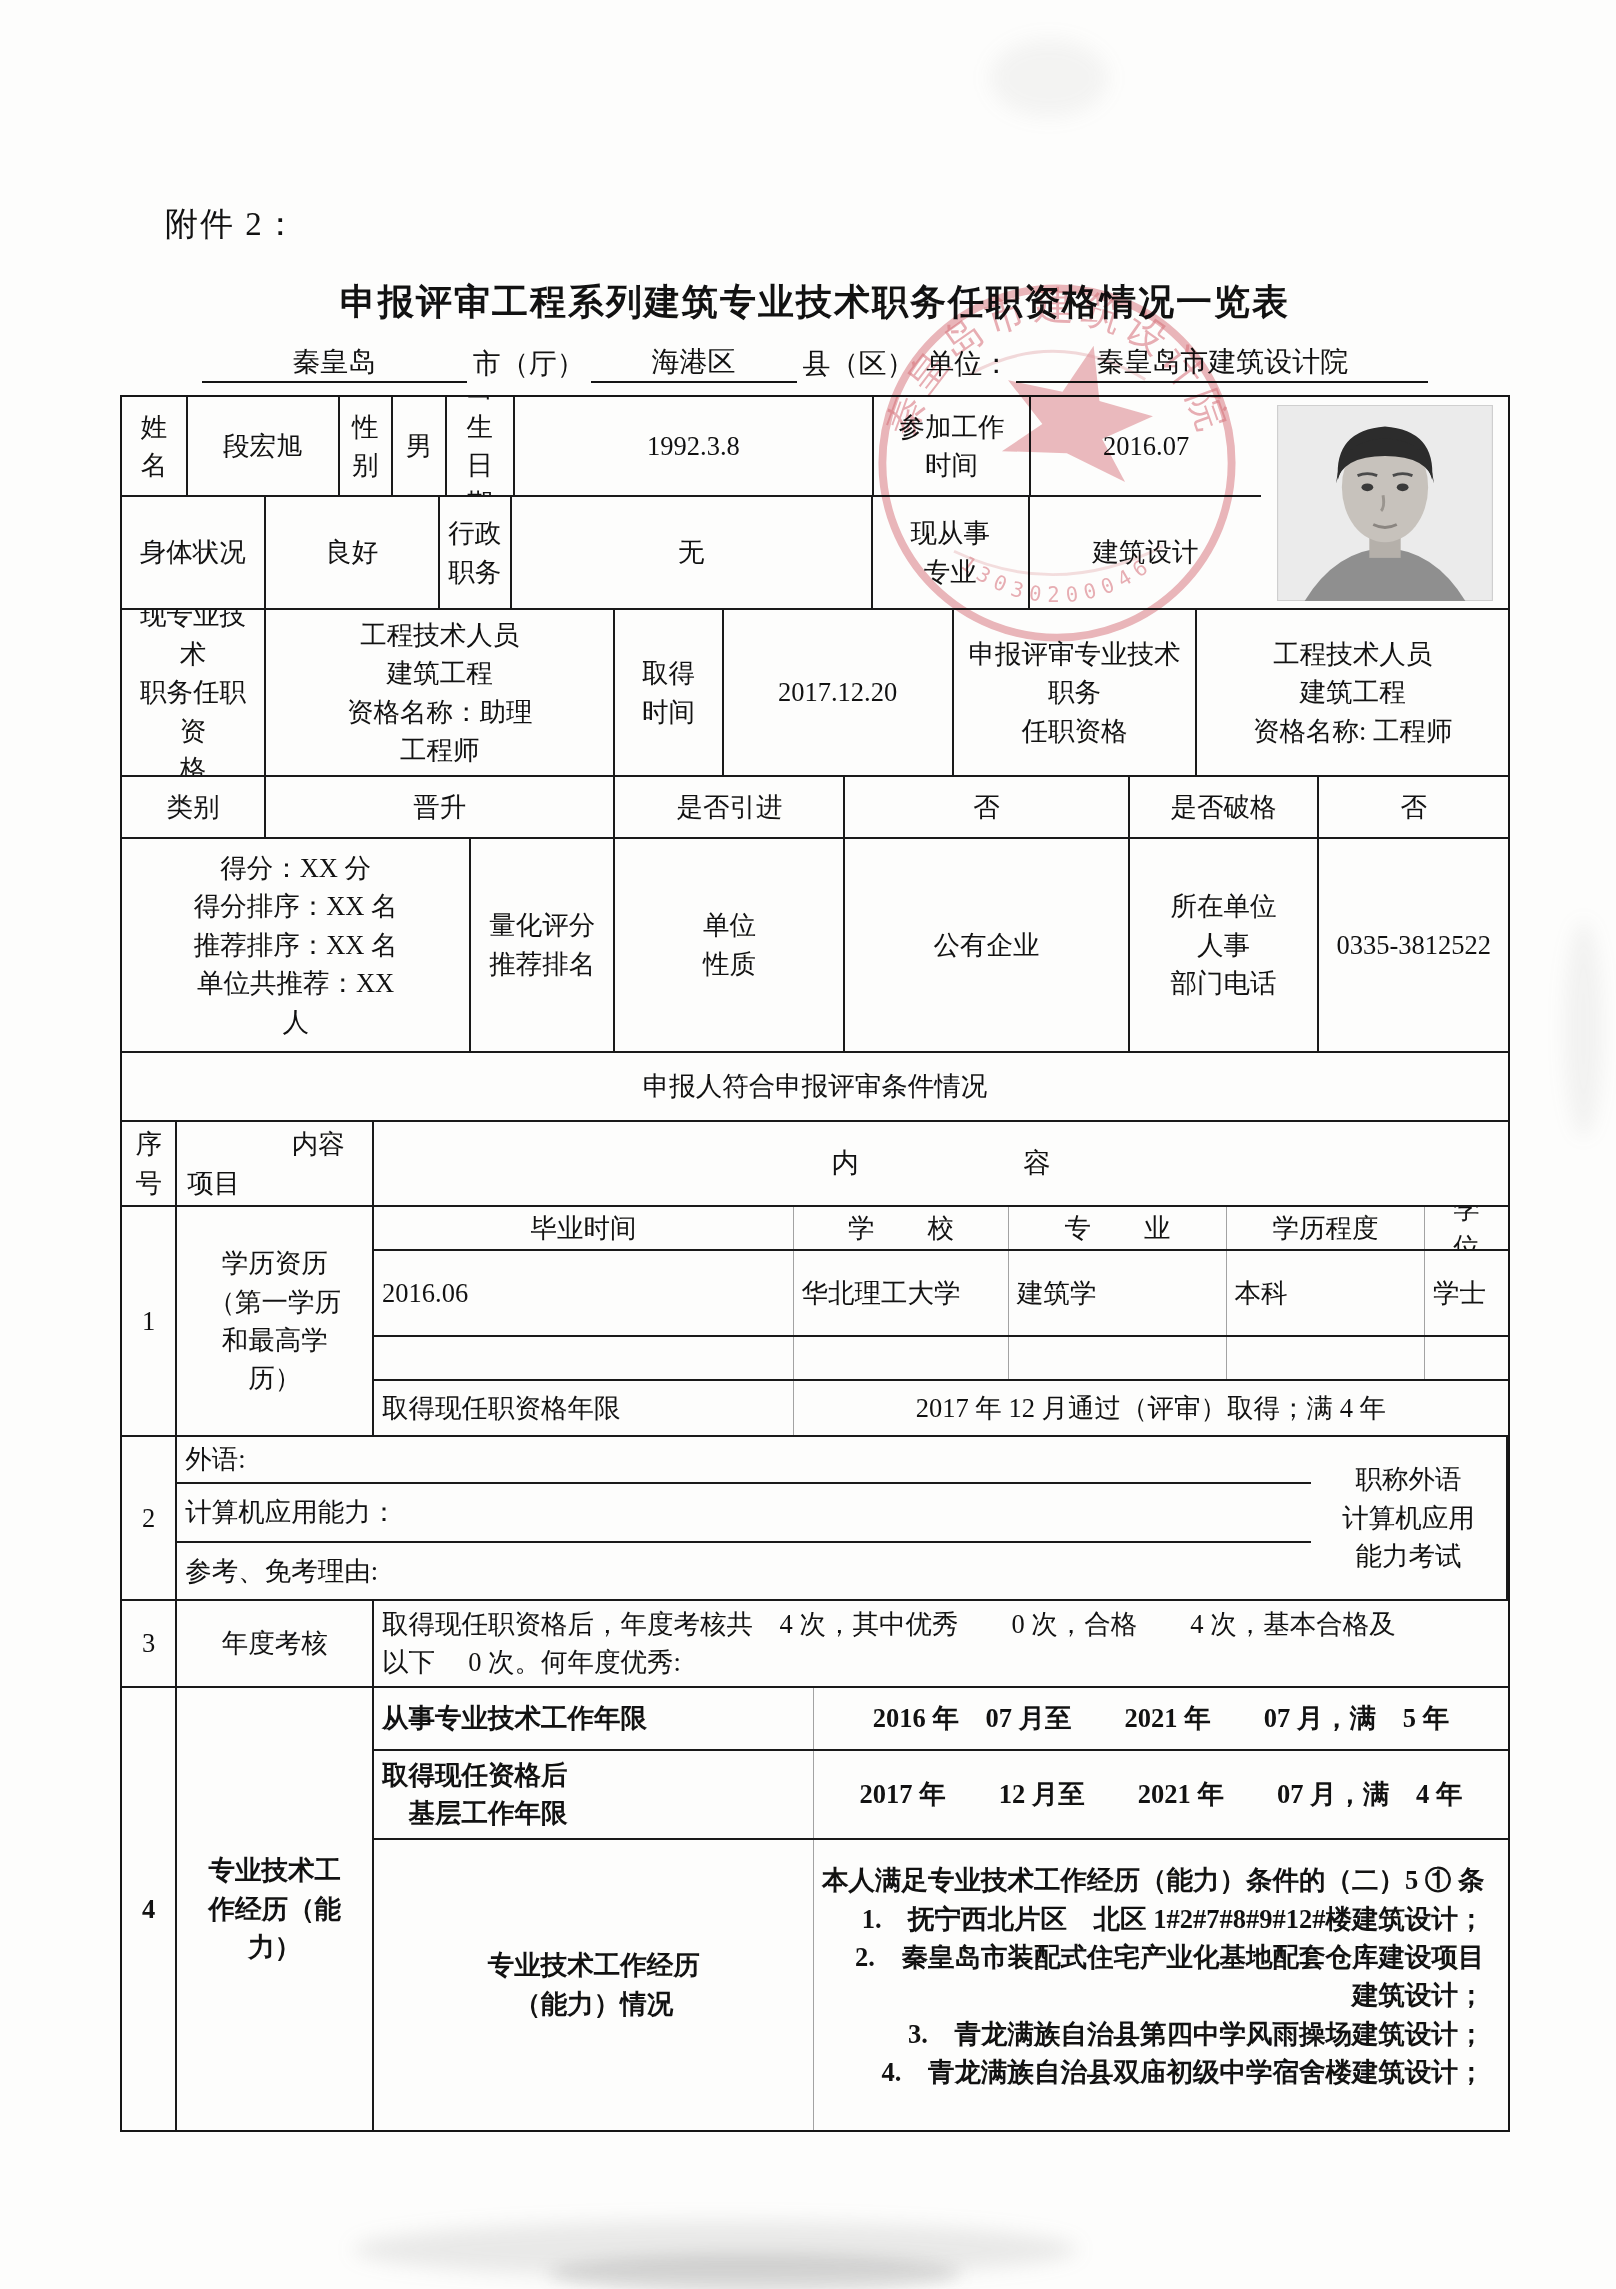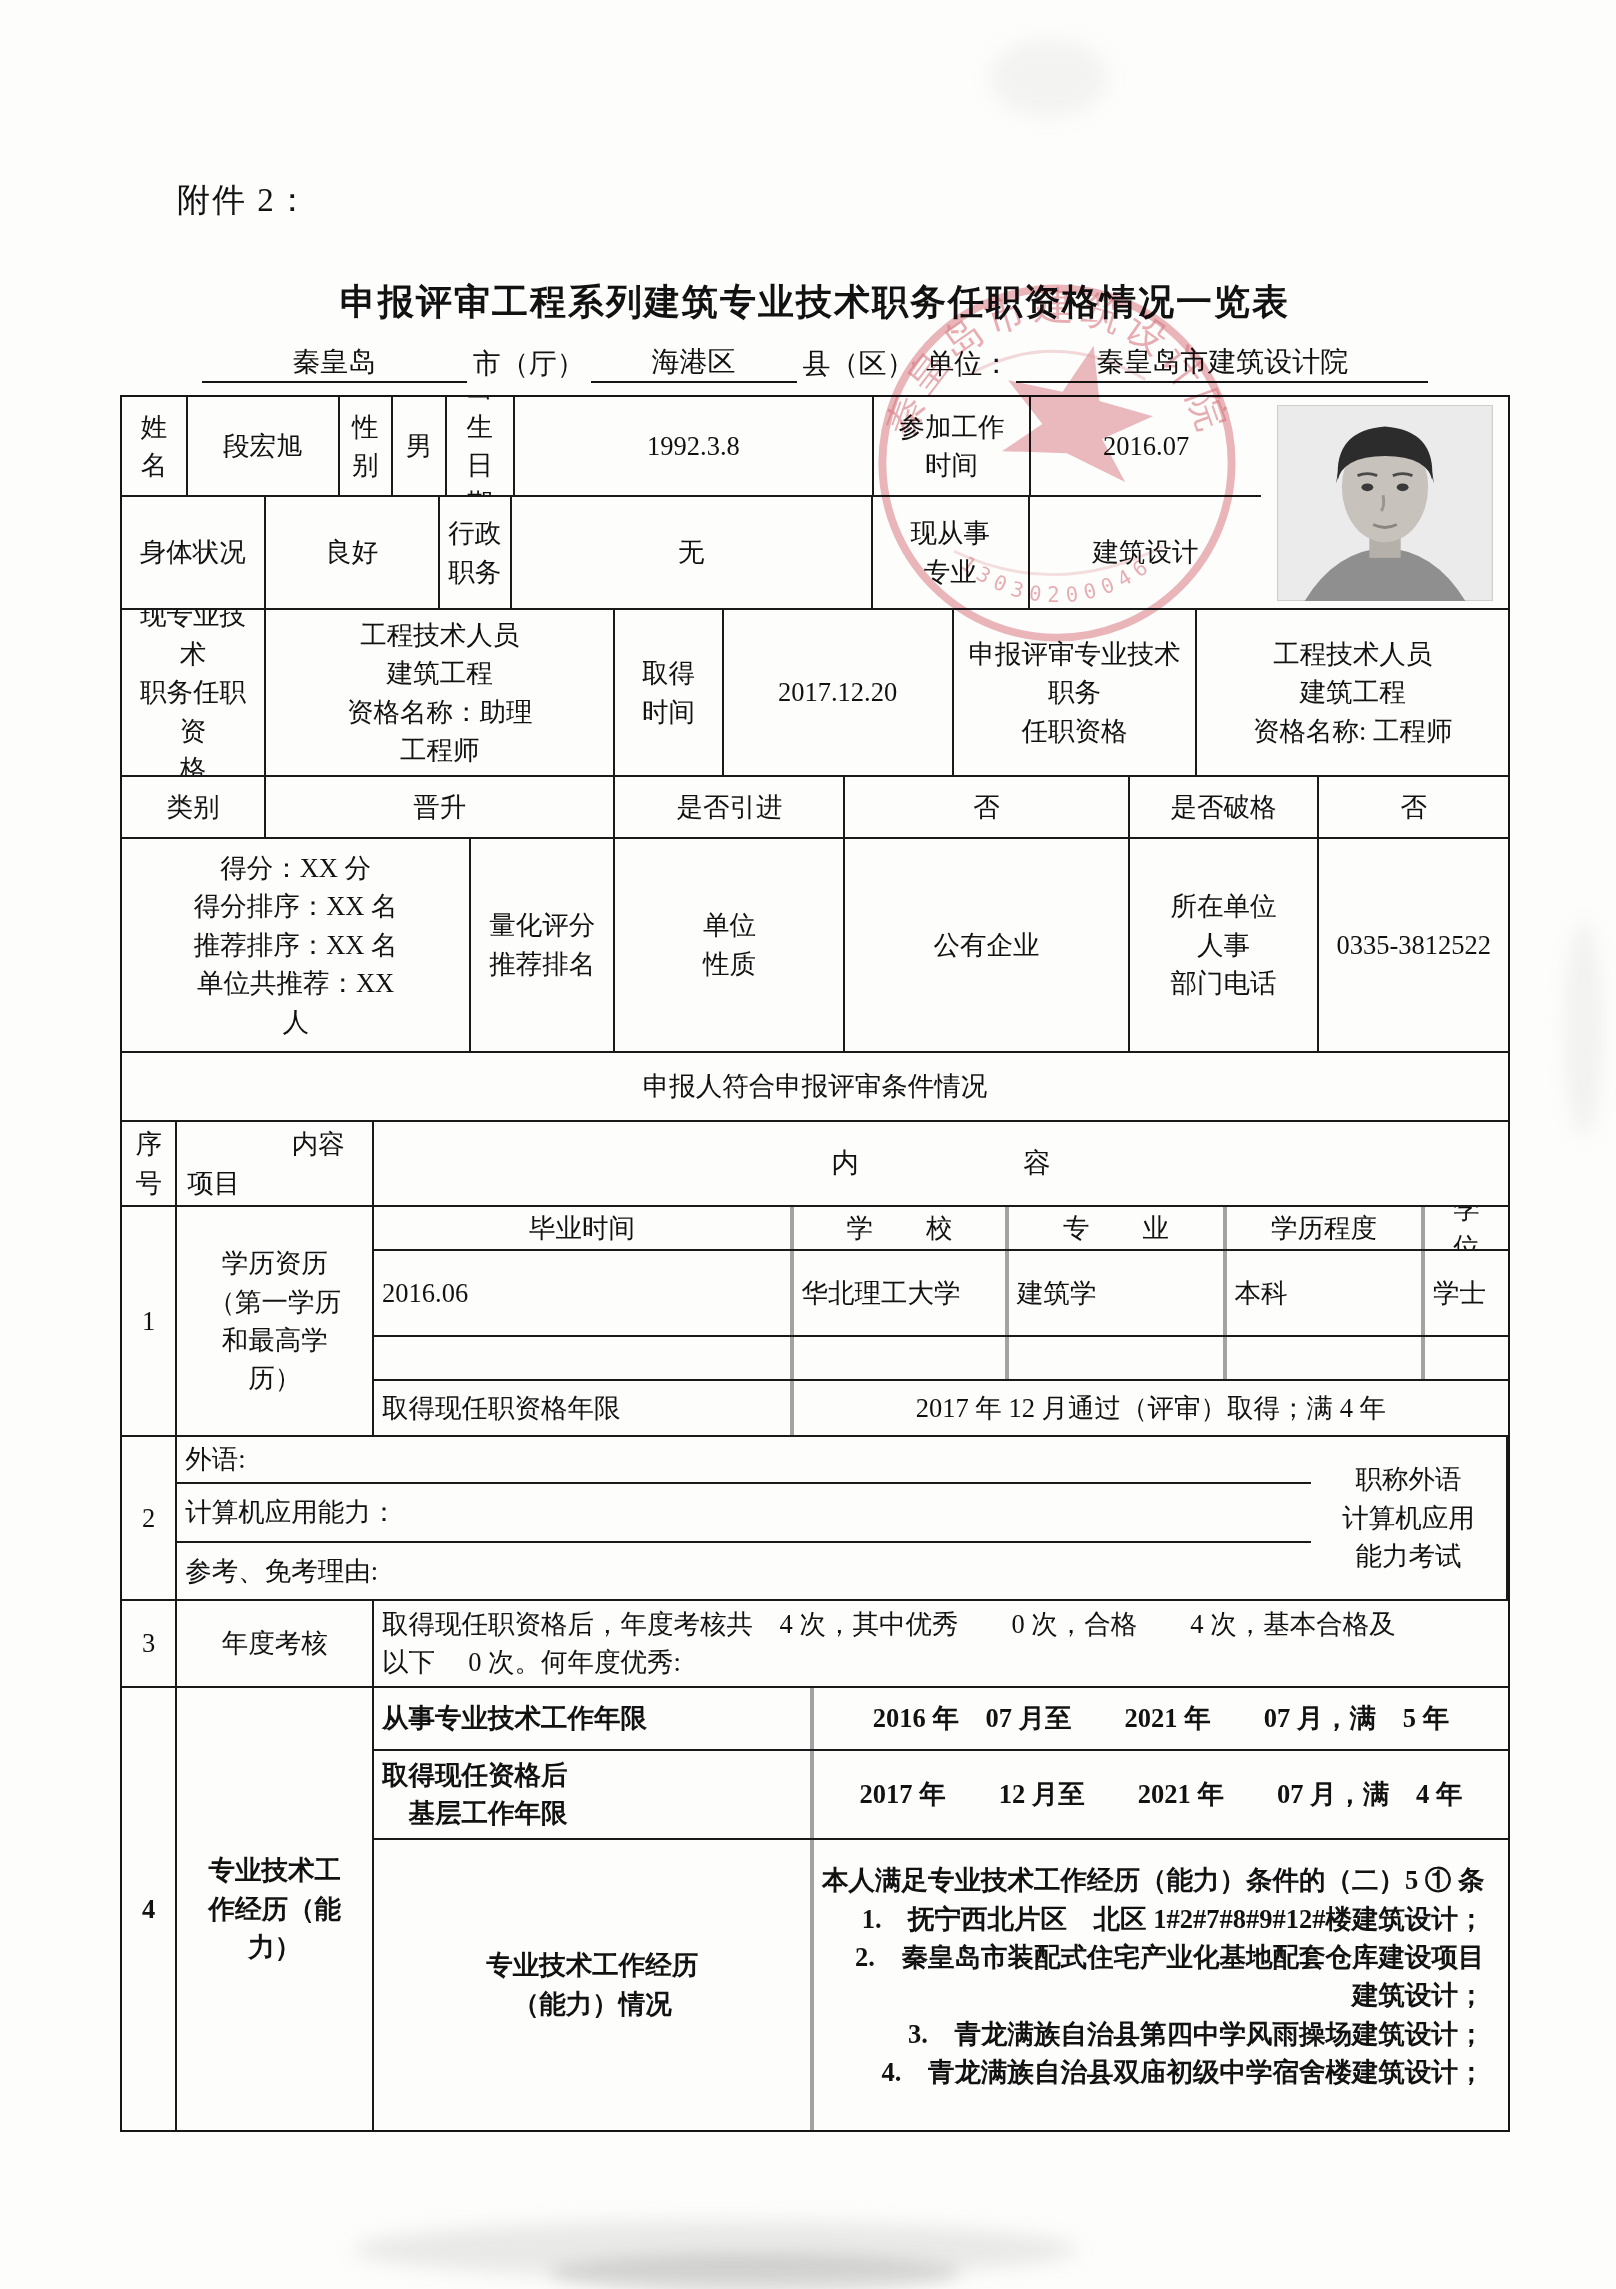--- a/index.html
+++ b/index.html
@@ -1,40 +1,40 @@
 <!DOCTYPE html>
 <html><head>
 <meta charset="utf-8">
 <style>
   html,body{margin:0;padding:0;background:#ffffff;}
   .page{
     position:relative;width:1616px;height:2290px;background:#fdfdfc;
     font-family:"Liberation Serif","DejaVu Serif",serif;color:#121212;overflow:hidden;
   }
-  .attachment{position:absolute;left:165px;top:178px;font-size:33px;letter-spacing:2px;margin-left:12px;}
+  .attachment{position:absolute;left:165px;top:202px;font-size:33px;letter-spacing:2px;}
   .doc-title{position:absolute;left:120px;top:278px;width:1390px;text-align:center;
     font-size:36px;font-weight:600;letter-spacing:2px;}
   .subheader{position:absolute;left:120px;top:343px;width:1390px;font-size:28px;
     display:flex;justify-content:center;align-items:flex-end;white-space:nowrap;}
   .subheader .ul{border-bottom:2px solid #151515;text-align:center;}
   .subheader .plain{padding:0 5.9px;}
   .tbl{position:absolute;left:120px;top:395px;width:1390px;height:1737px;
     border:2.9px solid #161616;box-sizing:border-box;font-size:26.5px;line-height:1.45;
     display:flex;flex-direction:column;}
   .row{display:flex;width:100%;}
   .c{box-sizing:border-box;border-right:2px solid #1a1a1a;border-bottom:2px solid #1a1a1a;
      display:flex;align-items:center;justify-content:center;text-align:center;
      white-space:pre-line;padding:2px 7.8px;overflow:hidden;}
   .c.lastc{border-right:none;}
   .c.nb{border-bottom:none;font-weight:bold;}
   .c.left{justify-content:flex-start;text-align:left;}
   .col{display:flex;flex-direction:column;box-sizing:border-box;}
   .srow{display:flex;width:100%;box-sizing:border-box;border-bottom:2px solid #1a1a1a;}
   .srow.lastr{border-bottom:none;flex:1;}
-  .sc{box-sizing:border-box;border-right:4px solid #a3a3a3;display:flex;align-items:center;
+  .sc{box-sizing:border-box;border-right:1px solid #a3a3a3;display:flex;align-items:center;
       justify-content:center;text-align:center;white-space:pre-line;padding:2px 7.8px;overflow:hidden;}
   .sc.lastc{border-right:none;}
   .sc.left{justify-content:flex-start;text-align:right;}
   .content-cell{padding:0;align-items:stretch;flex-direction:column;display:flex;}
   .itemhdr{flex-direction:column;justify-content:center;align-items:stretch;}
   .itemhdr .tr{align-self:flex-end;margin-right:19.6px;}
   .itemhdr .bl{align-self:flex-start;margin-left:2px;}
   .bigcontent{font-size:27.4px;white-space:pre;}
   .photo-cell{padding:5.9px;}
   .photo-frame{width:100%;height:100%;display:flex;align-items:center;justify-content:center;}

